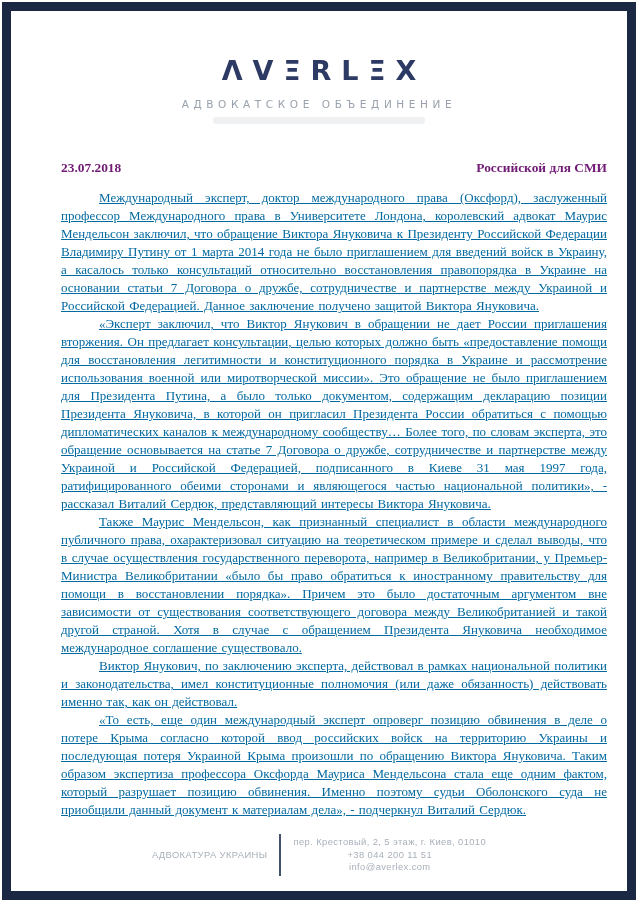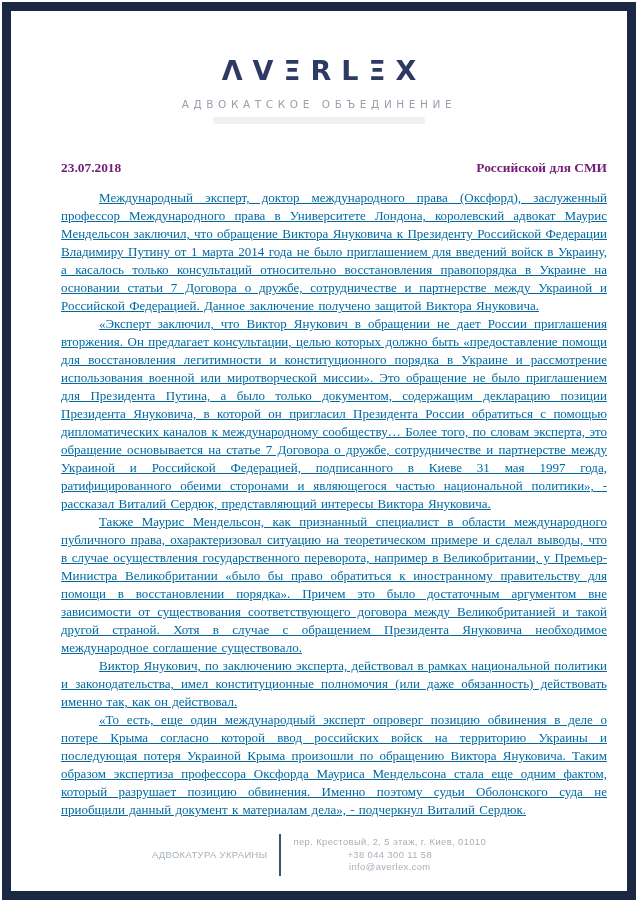--- a/index.html
+++ b/index.html
@@ -111,19 +111,19 @@
       <p>«То есть, еще один международный эксперт опроверг позицию обвинения в деле о потере Крыма согласно которой ввод российских войск на территорию Украины и последующая потеря Украиной Крыма произошли по обращению Виктора Януковича. Таким образом экспертиза профессора Оксфорда Мауриса Мендельсона стала еще одним фактом, который разрушает позицию обвинения. Именно поэтому судьи Оболонского суда не приобщили данный документ к материалам дела», - подчеркнул Виталий Сердюк.</p>
     </div>
 
     <div class="footer">
       <div class="f-left">
         <div>АДВОКАТУРА УКРАИНЫ</div>
       </div>
       <div class="f-div"></div>
       <div class="f-right">
         <div>пер. Крестовый, 2, 5 этаж, г. Киев, 01010</div>
-        <div>+38 044 300 11 58</div>
+        <div>+38 044 200 11 51</div>
         <div>info@averlex.com</div>
       </div>
     </div>
 
   </div>
 </div>
 
 </body></html>

